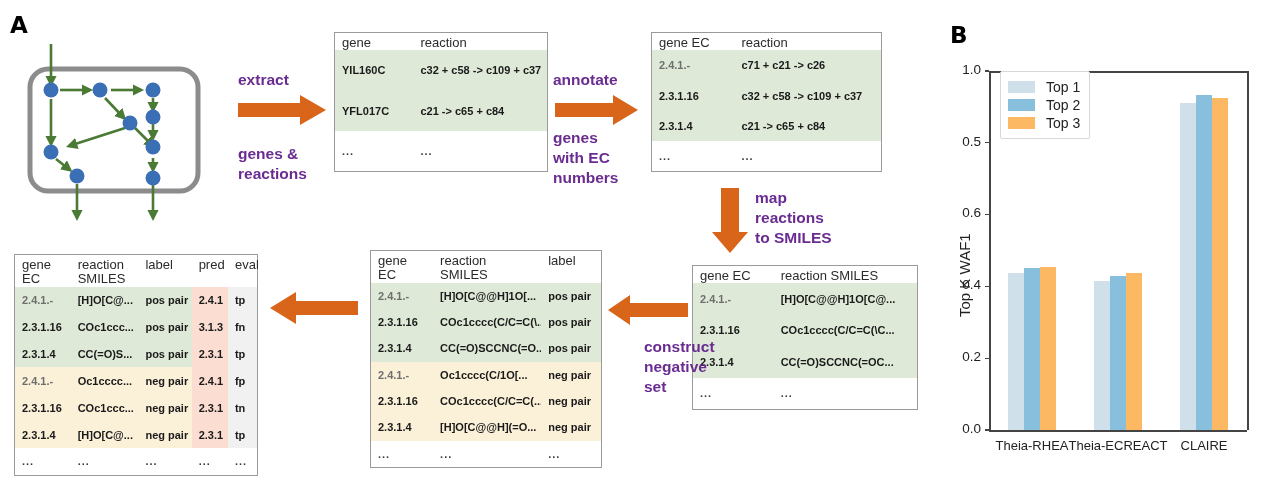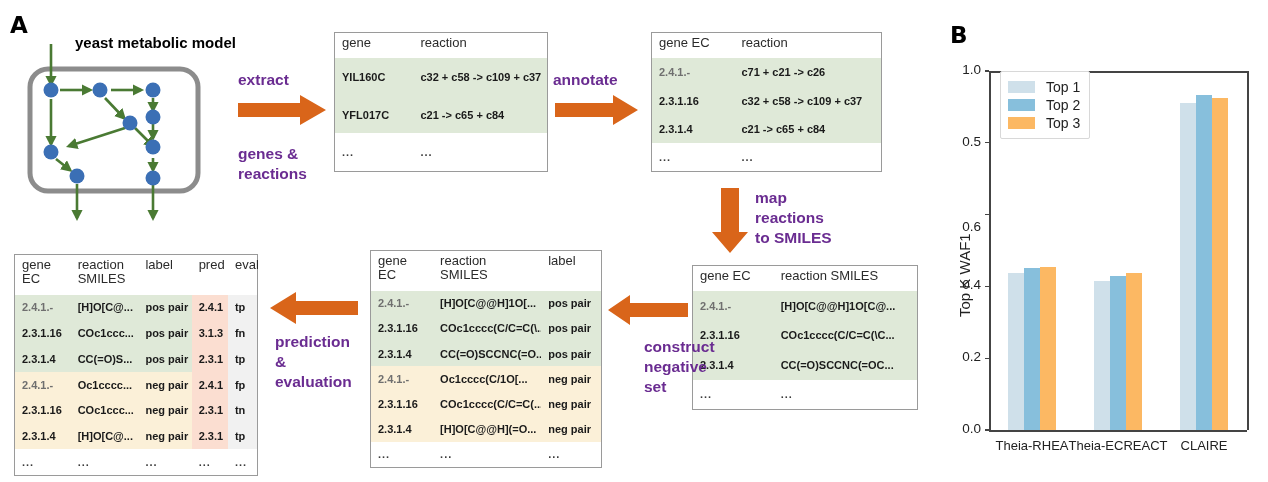--- a/index.html
+++ b/index.html
@@ -62,21 +62,21 @@
     border-collapse: collapse;
     width: 100%;
     height: 100%;
     table-layout: fixed;
   }
   .tbl th {
     font-weight: normal;
     font-size: 13px;
     color: #2b2b2b;
     text-align: left;
-    padding: 3px 5px 8px 7px;
+    padding: 3px 5px 0 7px;
     background: #ffffff;
     vertical-align: top;
     line-height: 1.1;
   }
   .tbl td {
     font-size: 11px;
     font-weight: bold;
     color: #1a1a1a;
     padding: 2px 5px 2px 7px;
     white-space: nowrap;
@@ -137,21 +137,20 @@
   .legend-text { font-size: 14px; color: #222; font-family: "Liberation Sans", sans-serif; }
   .plot-area { position: absolute; overflow: visible; }
 </style>
 </head>
 <body>
 
 <div id="figure">
 
   <div class="panel-letter" style="left:10px; top:12px;">A</div>
 
-  <div class="net-title" style="left:75px; top:34px;">yeast metabolic model</div>
 
   <div id="network" style="left:25px; top:42px; width:200px; height:180px;">
     <svg width="200" height="180" viewBox="0 0 200 180">
       <defs>
         <marker id="gar" markerWidth="5" markerHeight="5" refX="3.2" refY="2.2" orient="auto" markerUnits="strokeWidth">
           <path d="M0,0 L4.4,2.2 L0,4.4 z" fill="#4a7a33"></path>
         </marker>
       </defs>
 
       <rect x="5" y="27" width="168" height="122" rx="18" ry="18" fill="none" stroke="#8c8c8c" stroke-width="5"></rect>
@@ -230,20 +229,23 @@
       </tbody>
     </table>
   </div>
 
   <div class="step-label" style="left:553px; top:70px;">annotate</div>
   <div class="arrow" style="left:555px; top:95px;">
     <svg width="85" height="30" viewBox="0 0 85 30">
       <path d="M0,8 L58,8 L58,0 L83,15 L58,30 L58,22 L0,22 Z" fill="#d9651a"></path>
     </svg>
   </div>
+  <div class="step-label" style="left:553px; top:128px;">genes
+with EC
+numbers</div>
 
   <div class="tbl" style="left:651px; top:32px; width:231px; height:140px;">
     <table>
       <colgroup>
           <col style="width:36%">
           <col style="width:64%">
         </colgroup>
       <thead>
         <tr>
           <th>gene EC</th>
@@ -376,23 +378,20 @@
         </tr>
       </tbody>
     </table>
   </div>
 
   <div class="arrow" style="left:270px; top:292px;">
     <svg width="88" height="32" viewBox="0 0 88 32">
       <path d="M88,9 L26,9 L26,0 L0,16 L26,32 L26,23 L88,23 Z" fill="#d9651a"></path>
     </svg>
   </div>
-  <div class="step-label" style="left:275px; top:332px;">prediction
-&amp;
-evaluation</div>
 
   <div class="tbl" style="left:14px; top:254px; width:244px; height:222px;">
     <table>
       <colgroup>
         <col style="width:23%">
           <col style="width:28%">
           <col style="width:22%">
         <col style="width:15%">
           <col style="width:12%">
       </colgroup>
@@ -473,21 +472,21 @@
     <div class="ax-line" id="axis-top" style="left: 49px; top: 16px; width: 258px; height: 1.5px;"></div>
 
     <div id="yticks">
         <div class="tick-mark" style="left: 44.5px; top: 374.3px;"></div>
         <div class="ytick-label" style="left: 3px; top: 366px; width: 38px;">0.0</div>
         <div class="tick-mark" style="left: 44.5px; top: 302.5px;"></div>
         <div class="ytick-label" style="left: 3px; top: 294.2px; width: 38px;">0.2</div>
         <div class="tick-mark" style="left: 44.5px; top: 230.7px;"></div>
         <div class="ytick-label" style="left: 3px; top: 222.4px; width: 38px;">0.4</div>
         <div class="tick-mark" style="left: 44.5px; top: 158.9px;"></div>
-        <div class="ytick-label" style="left: 3px; top: 164px; width: 38px;">0.6</div>
+        <div class="ytick-label" style="left: 3px; top: 150px; width: 38px;">0.6</div>
         <div class="tick-mark" style="left: 44.5px; top: 87.1px;"></div>
         <div class="ytick-label" style="left: 3px; top: 78.8px; width: 38px;">0.5</div>
         <div class="tick-mark" style="left: 44.5px; top: 15.3px;"></div>
         <div class="ytick-label" style="left: 3px; top: 7px; width: 38px;">1.0</div>
       </div>
     <div class="plot-area" id="plot" style="left: 49px; top: 16px; width: 258px; height: 359px;">
         <div class="bar" title="Theia-RHEA / Top 1 = 0.438" style="left: 18.92px; width: 16.0533px; height: 157.242px; background: rgb(207, 224, 234);"></div>
         <div class="bar" title="Theia-RHEA / Top 2 = 0.45" style="left: 34.9733px; width: 16.0533px; height: 161.55px; background: rgb(135, 191, 220);"></div>
         <div class="bar" title="Theia-RHEA / Top 3 = 0.455" style="left: 51.0267px; width: 16.0533px; height: 163.345px; background: rgb(252, 184, 99);"></div>
         <div class="bar" title="Theia-ECREACT / Top 1 = 0.415" style="left: 104.92px; width: 16.0533px; height: 148.985px; background: rgb(207, 224, 234);"></div>

